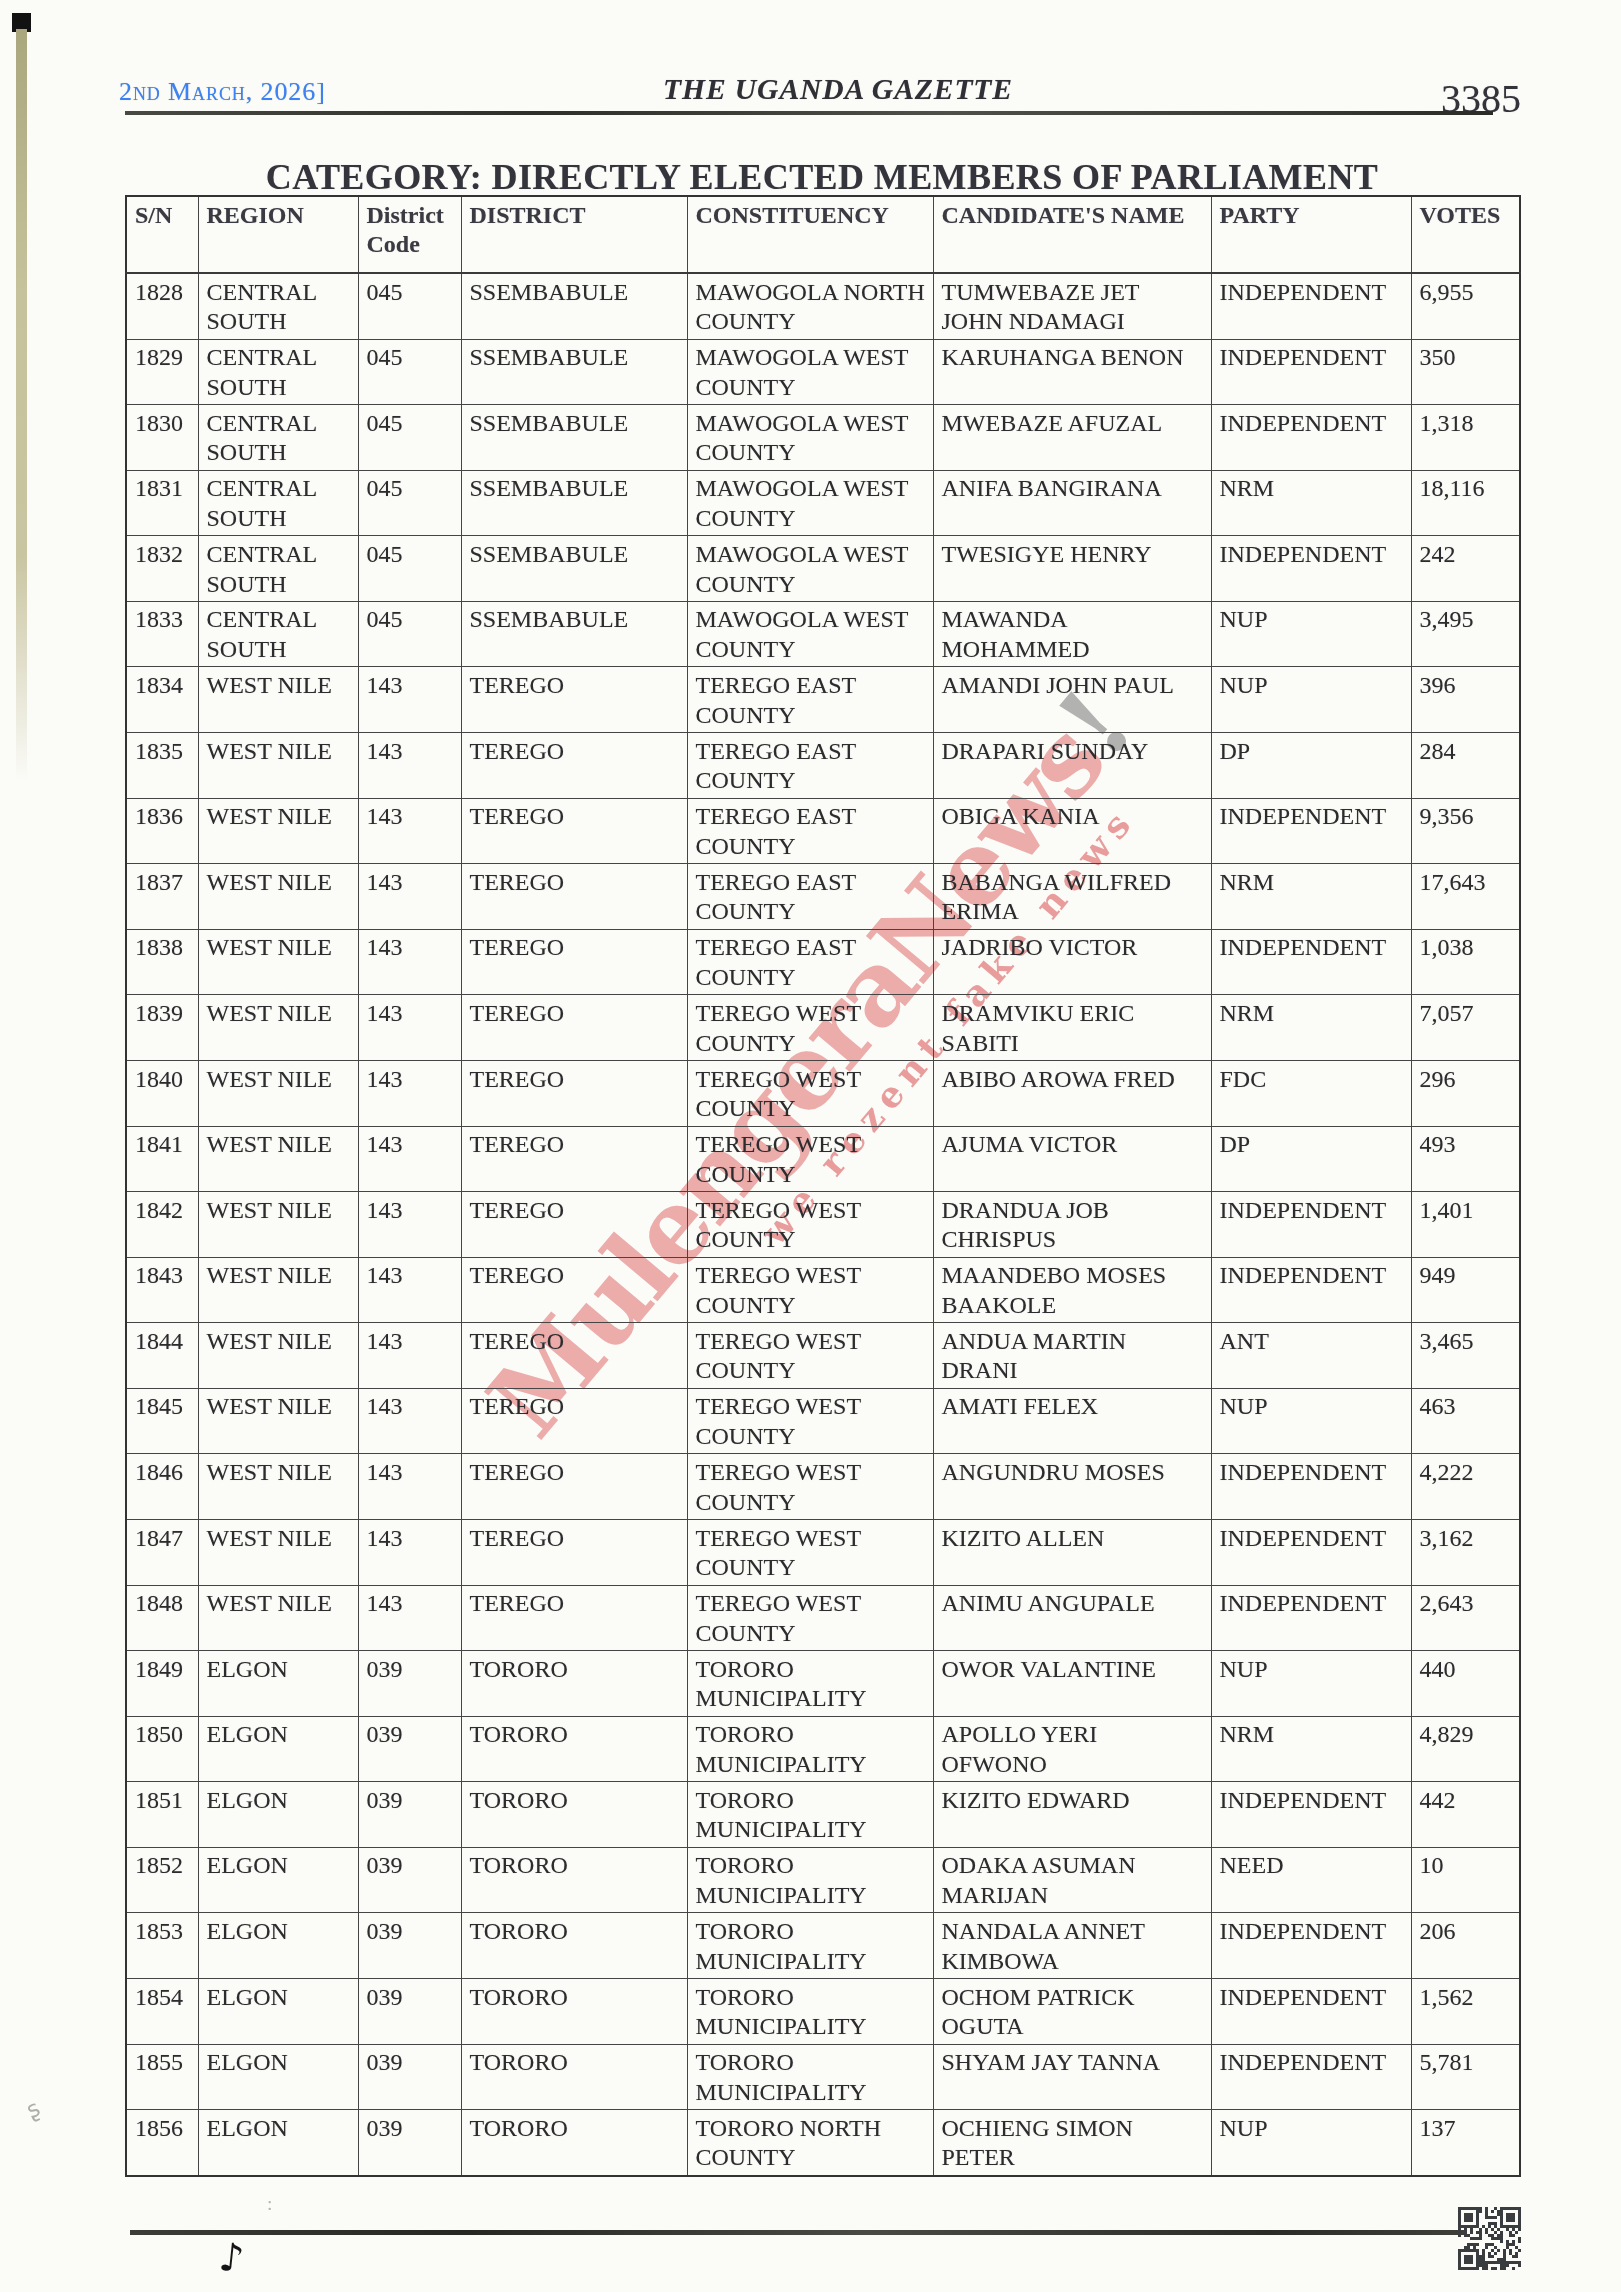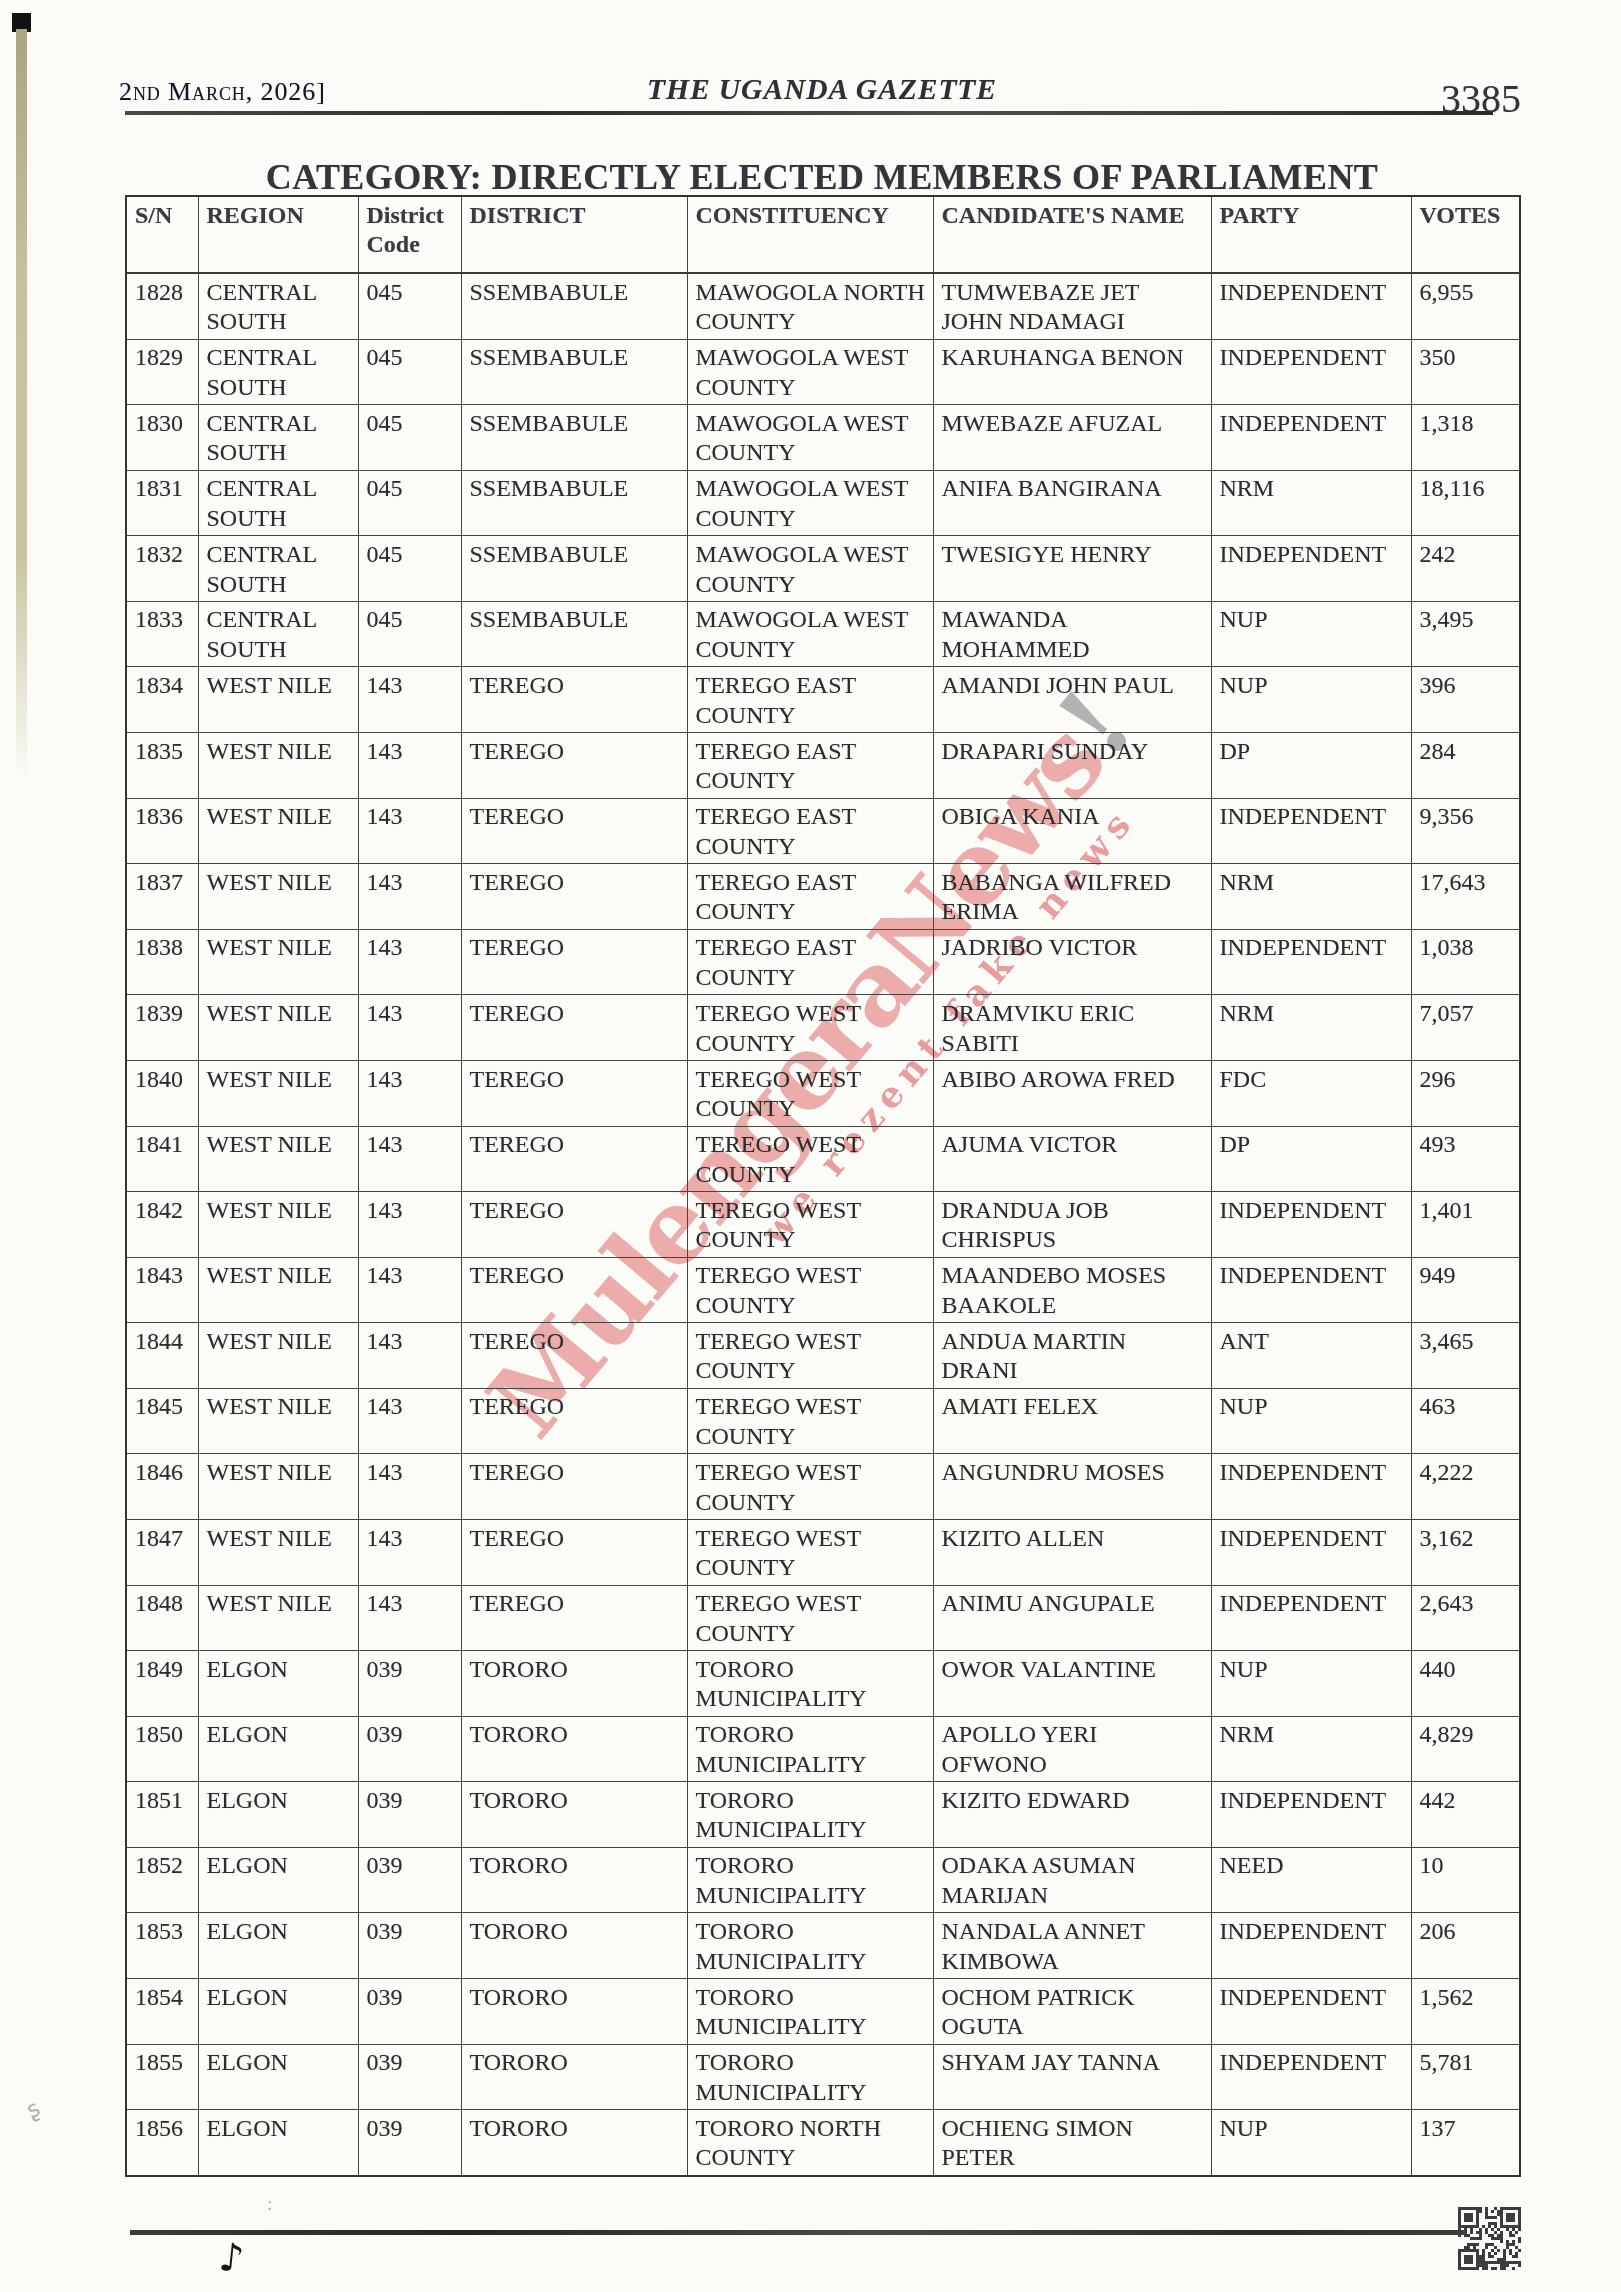--- a/index.html
+++ b/index.html
@@ -4,25 +4,25 @@
 <style>
   html,body{margin:0;padding:0;}
   body{
     width:1621px;height:2293px;position:relative;overflow:hidden;
     background:#fbfbf8;
     font-family:"Liberation Serif", serif;
     color:#2a2a2c;
   }
   .masthead-date{
     position:absolute;left:119px;top:77px;
-    font-size:26px;font-variant:small-caps;letter-spacing:0.9px;color:#0f172a;
+    font-size:26px;font-variant:small-caps;letter-spacing:0.9px;color:#3b82f6;
     text-shadow:0 0 0.9px rgba(60,60,60,.35);
   }
   .masthead-title{
-    position:absolute;left:125px;top:73px;width:1394px;text-align:center;
+    position:absolute;left:141px;top:73px;width:1394px;text-align:center;
     font-size:29.6px;font-style:italic;font-weight:600;letter-spacing:0.9px;color:#2f2f36;
     text-shadow:0 0 0.9px rgba(60,60,60,.35);
   }
   .masthead-page{
     position:absolute;right:100px;top:75px;
     font-size:40px;color:#33333a;text-shadow:0 0 0.9px rgba(60,60,60,.35);
   }
   .top-rule{
     position:absolute;left:125px;top:111px;width:1368px;height:3.6px;
     background:linear-gradient(90deg,#4a4a44,#2e2e2a 30%,#50504a 60%,#2b2b28);

